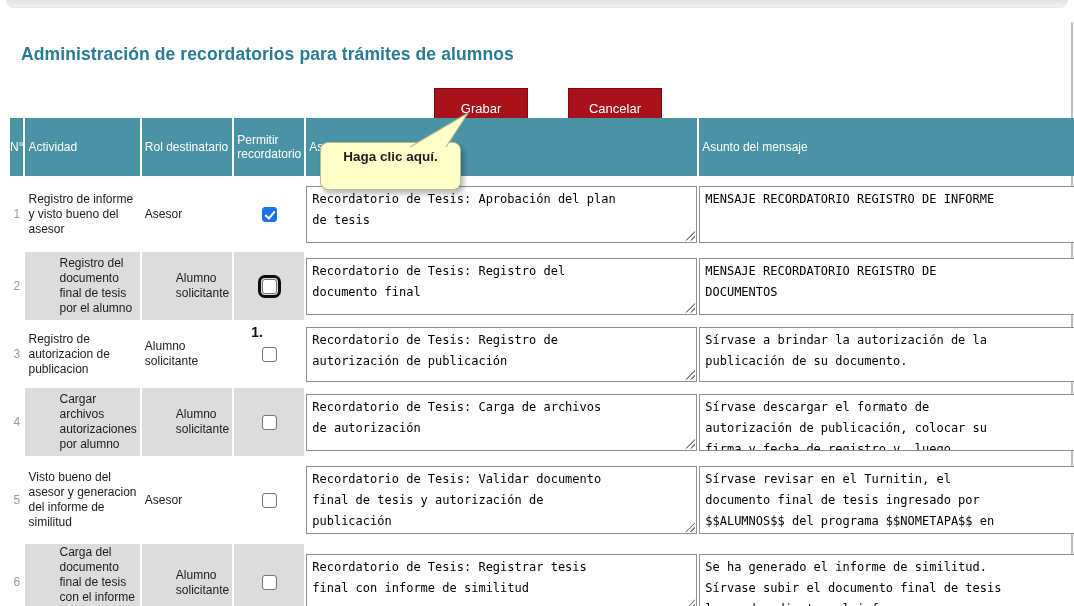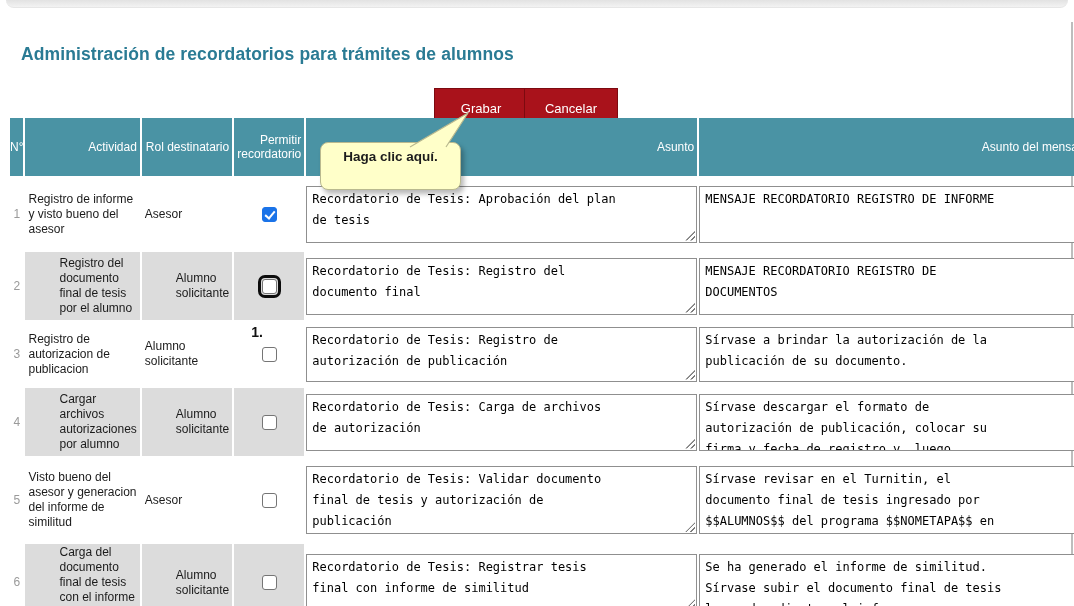--- a/index.html
+++ b/index.html
@@ -11,27 +11,27 @@
              border-radius:0 0 9px 9px;border-bottom:1px solid #e6e6e6;}
   .right-edge{position:absolute;right:1px;top:22px;width:2px;height:584px;background:#bdbdbd;}
   
   .page-title{position:absolute;left:10px;top:33px;margin:11px;font-size:17.5px;font-weight:bold;
               color:#2a7b94;letter-spacing:.1px;}
   
   .btn{position:absolute;top:88px;width:94px;height:42px;background:#a9121b;
        border:1px solid #7c0a10;color:#fff;font-family:"Liberation Sans",sans-serif;
        font-size:13px;text-align:center;line-height:22px;cursor:pointer;padding:0;}
   .btn-grabar{left:434px;}
-  .btn-cancelar{left:524px;}
+  .btn-cancelar{left:568px;}
   
   table.grid{position:absolute;left:8px;top:116px;border-collapse:separate;border-spacing:2px;
              table-layout:fixed;}
   col.c-num{width:20px}col.c-act{width:85px}col.c-rol{width:76px}
   col.c-perm{width:70px}col.c-asu{width:398px}col.c-cue{width:396px}
-  th{background:#4a93a4;color:#fff;font-weight:normal;font-size:12px;text-align:right;
+  th{background:#4a93a4;color:#fff;font-weight:normal;font-size:12px;text-align:left;
      padding:2px 3px;height:54px;vertical-align:middle;line-height:14px;}
   th.h-num{text-align:center;padding:2px 0;}
   td{font-size:12px;color:#1b1b1b;vertical-align:middle;padding:1px 3px;line-height:15px;}
   td.num{color:#9a9a9a;text-align:center;padding:0;}
   tr.r1{height:72px}tr.r2{height:68px}tr.r3{height:64px}
   tr.r4{height:68px}tr.r5{height:84px}tr.r6{height:72px}
   td.gray{background:#dcdcdc;padding-left:34px;}
   td.perm{text-align:center;position:relative;padding:0;}
   
   input[type=checkbox]{appearance:none;-webkit-appearance:none;width:15px;height:15px;

